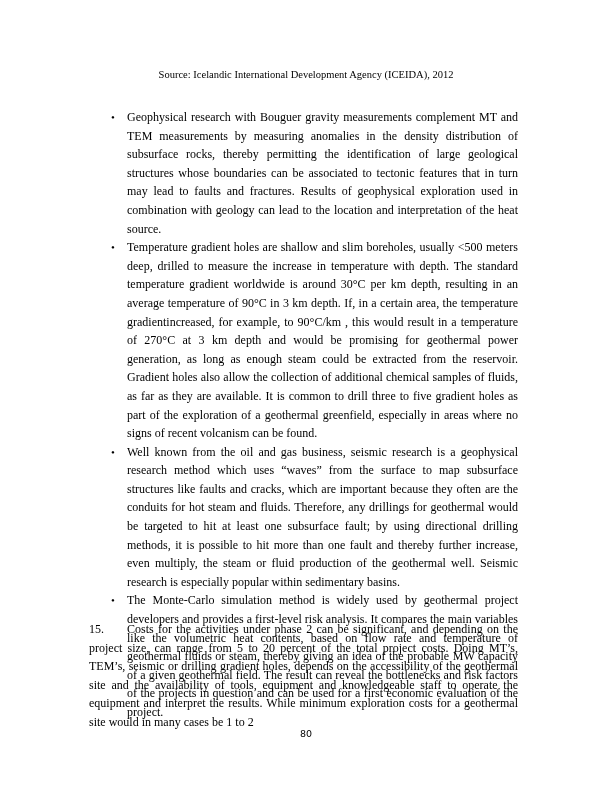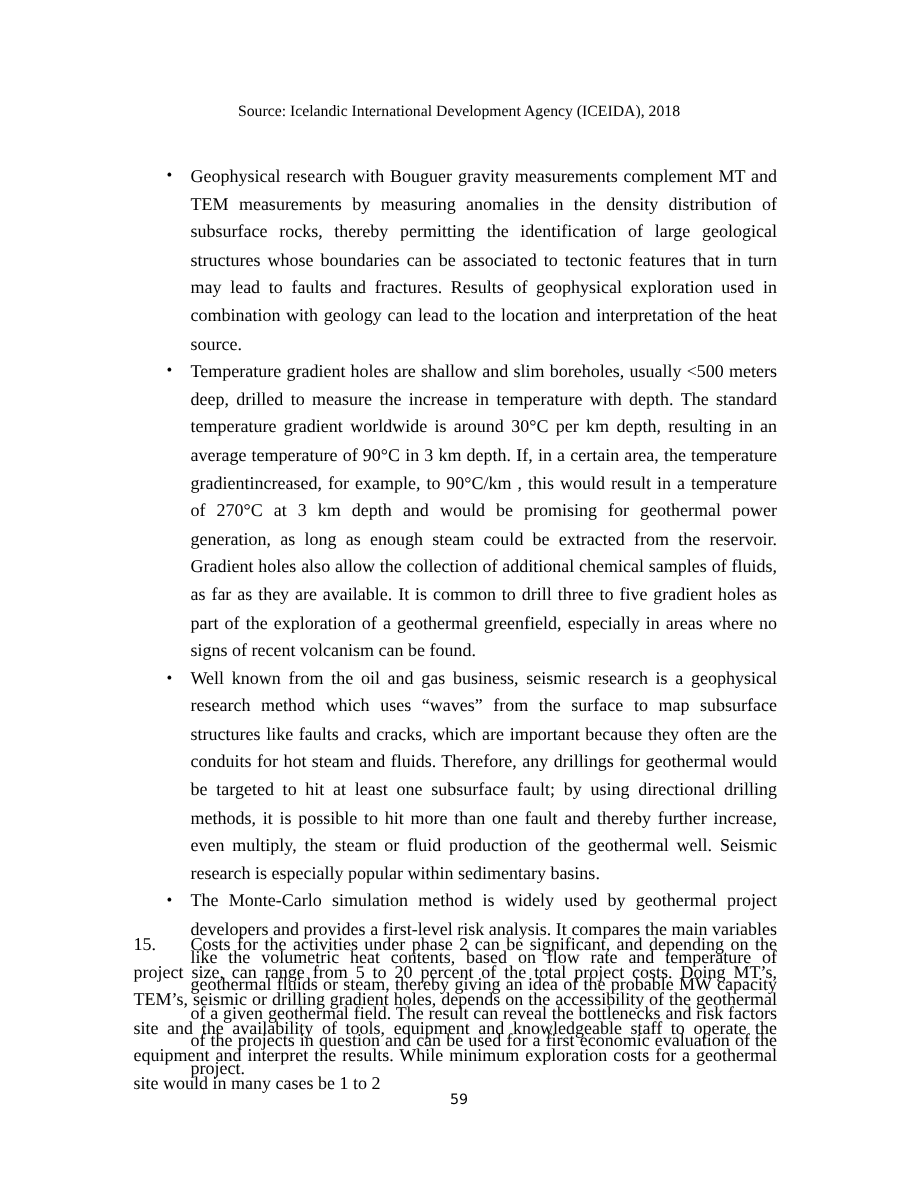--- a/index.html
+++ b/index.html
@@ -13,21 +13,21 @@
     .bullets li .bullet { position: absolute; left: 3px; top: 0; font-size: 11px; }
     .para { position: absolute; top: 620px; left: 89px; width: 429px; margin: 0;
             font-size: 12px; line-height: 18.6px; text-align: justify; }
     .para .num { display: inline-block; width: 38px; font-family: Liberation Serif, serif; }
     .page-num { position: absolute; top: 728px; left: 0; width: 612px; text-align: center;
                 font-family: "DejaVu Sans", sans-serif; font-size: 9.5px; }
   </style>
 </head>
 <body>
 
-<div class="source">Source: Icelandic International Development Agency (ICEIDA), 2018</div>
+<div class="source">Source: Icelandic International Development Agency (ICEIDA), 2012</div>
 
 <ul class="bullets">
   <li>
     <span class="bullet">•</span>
     <span>Geophysical research with Bouguer gravity measurements complement MT and TEM measurements by measuring anomalies in the density distribution of subsurface rocks, thereby permitting the identification of large geological structures whose boundaries can be associated to tectonic features that in turn may lead to faults and fractures. Results of geophysical exploration used in combination with geology can lead to the location and interpretation of the heat source.</span>
   </li>
   <li>
     <span class="bullet">•</span>
     <span>Temperature gradient holes are shallow and slim boreholes, usually &lt;500 meters deep, drilled to measure the increase in temperature with depth. The standard temperature gradient worldwide is around 30°C per km depth, resulting in an average temperature of 90°C in 3 km depth. If, in a certain area, the temperature gradientincreased, for example, to 90°C/km , this would result in a temperature of 270°C at 3 km depth and would be promising for geothermal power generation, as long as enough steam could be extracted from the reservoir. Gradient holes also allow the collection of additional chemical samples of fluids, as far as they are available. It is common to drill three to five gradient holes as part of the exploration of a geothermal greenfield, especially in areas where no signs of recent volcanism can be found.</span>
   </li>
@@ -38,13 +38,13 @@
   <li>
     <span class="bullet">•</span>
     <span>The Monte-Carlo simulation method is widely used by geothermal project developers and provides a first-level risk analysis. It compares the main variables like the volumetric heat contents, based on flow rate and temperature of geothermal fluids or steam, thereby giving an idea of the probable MW capacity of a given geothermal field. The result can reveal the bottlenecks and risk factors of the projects in question and can be used for a first economic evaluation of the project.</span>
   </li>
 </ul>
 
 <p class="para">
   <span class="num">15.</span><span>Costs for the activities under phase 2 can be significant, and depending on the project size, can range from 5 to 20 percent of the total project costs. Doing MT’s, TEM’s, seismic or drilling gradient holes, depends on the accessibility of the geothermal site and the availability of tools, equipment and knowledgeable staff to operate the equipment and interpret the results. While minimum exploration costs for a geothermal site would in many cases be 1 to 2</span>
 </p>
 
-<div class="page-num">59</div>
+<div class="page-num">80</div>
 
 </body></html>

